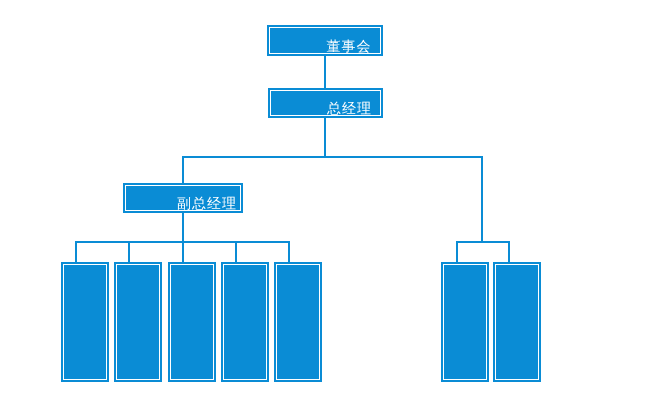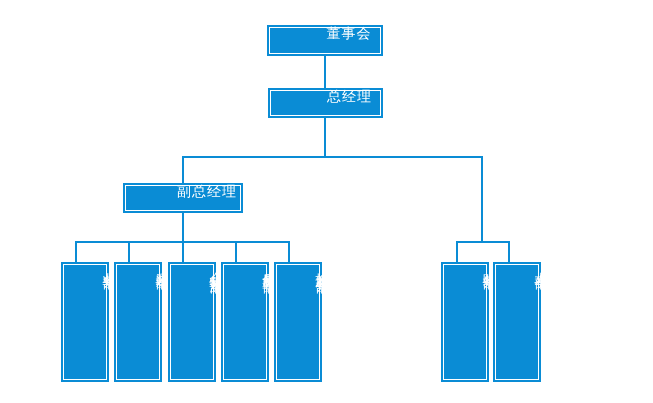--- a/index.html
+++ b/index.html
@@ -13,21 +13,21 @@
     width: 653px;
     height: 403px;
     background: var(--background, #ffffff);
     overflow: hidden;
   }
   .node {
     position: absolute;
     background: var(--node-fill, #0a8cd5);
     color: var(--node-text, #ffffff);
     display: flex;
-    align-items: flex-start;
+    align-items: flex-end;
     justify-content: center;
     box-sizing: border-box;
     padding-left: 48px;
   }
   .node::after {
     content: "";
     position: absolute;
     inset: 2px;
     border: 1px solid var(--node-inner-border, #ffffff);
     pointer-events: none;

